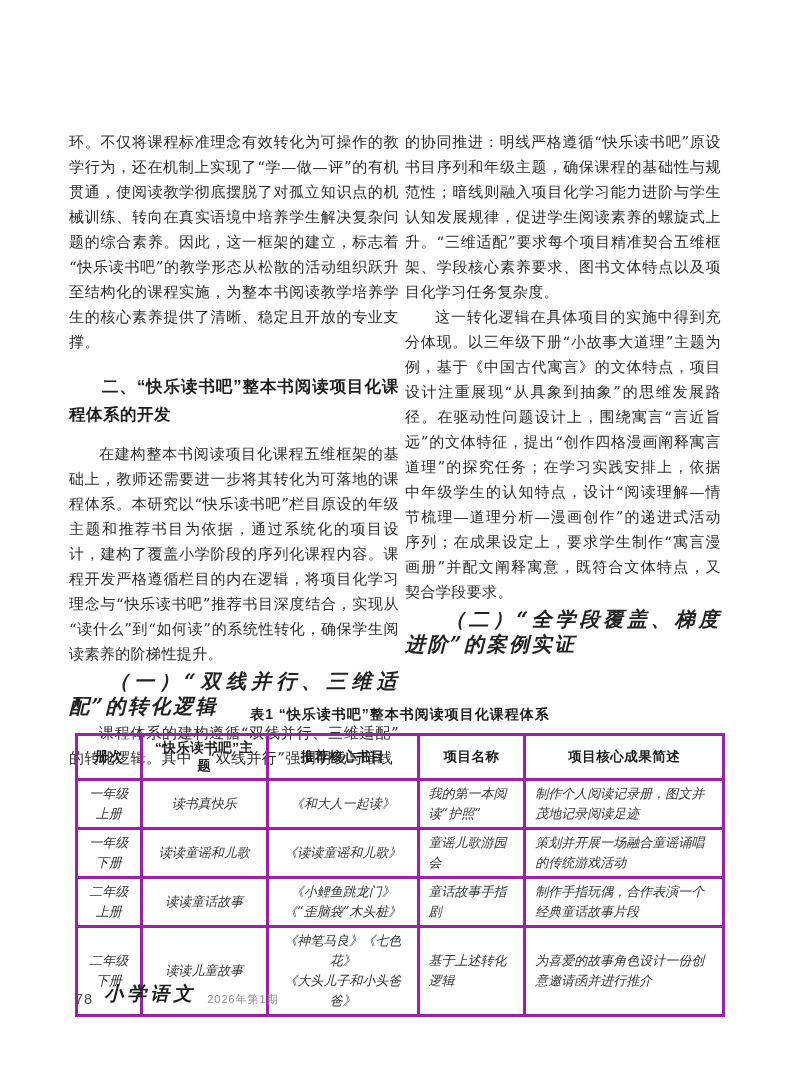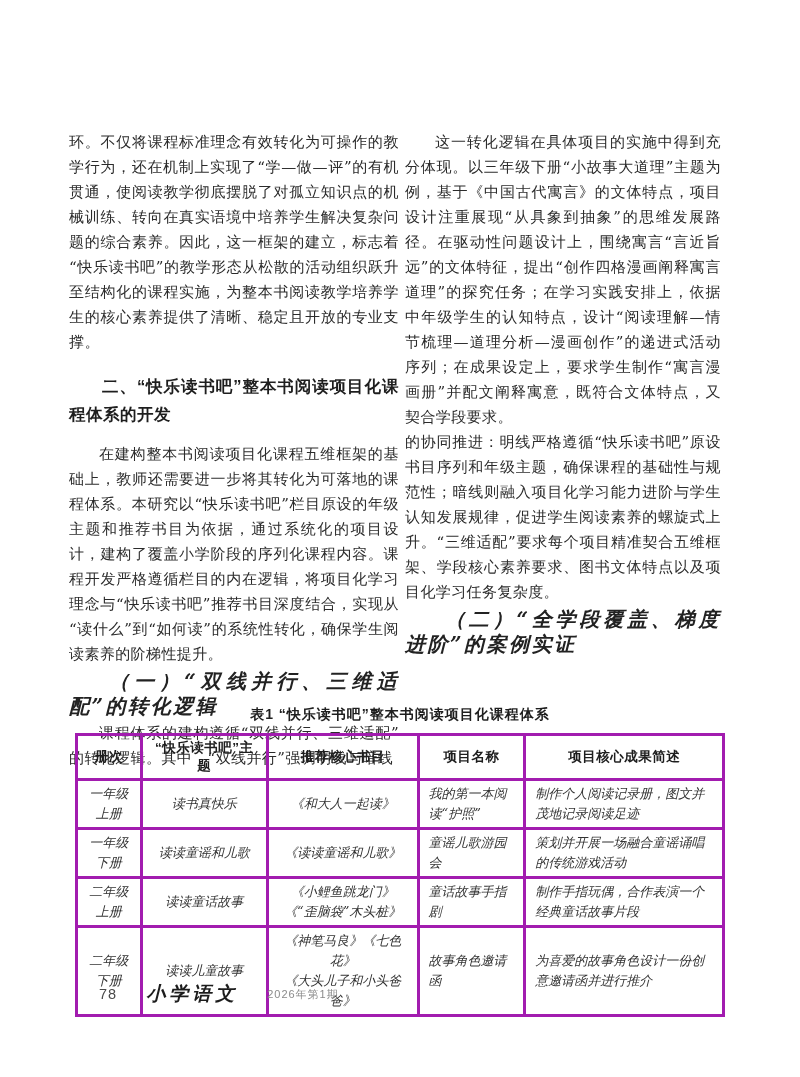--- a/index.html
+++ b/index.html
@@ -91,23 +91,22 @@
     height:43px;
   }
   .cell-c { text-align:center; }
   .cell-l { text-align:left; }
   .pre    { white-space:pre-line; }
   .course-table td.cell-l { padding:3px 9px; }
 
   
   .footer {
     position:absolute; left:75px; top:981px;
-    display:flex; align-items:center; gap:29px;
+    display:flex; align-items:flex-end; gap:11px;
     white-space:nowrap;
-    padding-left:24px;
   }
   .footer .page-num {
     font-family:"Liberation Sans", sans-serif;
     font-size:14.5px; color:#4a4a4a; letter-spacing:1px;
   }
   .footer .journal-name {
     font-family:"DejaVu Serif", serif;
     font-weight:700; font-style:italic;
     font-size:19px; color:#1c1c1c; letter-spacing:4px;
   }
@@ -123,22 +122,22 @@
 
   <div class="col col-left">
     <p class="body-text no-indent">环。不仅将课程标准理念有效转化为可操作的教学行为，还在机制上实现了“学—做—评”的有机贯通，使阅读教学彻底摆脱了对孤立知识点的机械训练、转向在真实语境中培养学生解决复杂问题的综合素养。因此，这一框架的建立，标志着“快乐读书吧”的教学形态从松散的活动组织跃升至结构化的课程实施，为整本书阅读教学培养学生的核心素养提供了清晰、稳定且开放的专业支撑。</p>
     <h2 class="section-heading">二、“快乐读书吧”整本书阅读项目化课程体系的开发</h2>
     <p class="body-text">在建构整本书阅读项目化课程五维框架的基础上，教师还需要进一步将其转化为可落地的课程体系。本研究以“快乐读书吧”栏目原设的年级主题和推荐书目为依据，通过系统化的项目设计，建构了覆盖小学阶段的序列化课程内容。课程开发严格遵循栏目的内在逻辑，将项目化学习理念与“快乐读书吧”推荐书目深度结合，实现从“读什么”到“如何读”的系统性转化，确保学生阅读素养的阶梯性提升。</p>
     <p class="sub-heading">（一）“双线并行、三维适配”的转化逻辑</p>
     <p class="body-text">课程体系的建构遵循“双线并行、三维适配”的转化逻辑。其中，“双线并行”强调明线与暗线</p>
   </div>
 
   <div class="col col-right">
+    <p class="body-text no-indent">的协同推进：明线严格遵循“快乐读书吧”原设书目序列和年级主题，确保课程的基础性与规范性；暗线则融入项目化学习能力进阶与学生认知发展规律，促进学生阅读素养的螺旋式上升。“三维适配”要求每个项目精准契合五维框架、学段核心素养要求、图书文体特点以及项目化学习任务复杂度。</p>
     <p class="body-text">这一转化逻辑在具体项目的实施中得到充分体现。以三年级下册“小故事大道理”主题为例，基于《中国古代寓言》的文体特点，项目设计注重展现“从具象到抽象”的思维发展路径。在驱动性问题设计上，围绕寓言“言近旨远”的文体特征，提出“创作四格漫画阐释寓言道理”的探究任务；在学习实践安排上，依据中年级学生的认知特点，设计“阅读理解—情节梳理—道理分析—漫画创作”的递进式活动序列；在成果设定上，要求学生制作“寓言漫画册”并配文阐释寓意，既符合文体特点，又契合学段要求。</p>
-    <p class="body-text no-indent">的协同推进：明线严格遵循“快乐读书吧”原设书目序列和年级主题，确保课程的基础性与规范性；暗线则融入项目化学习能力进阶与学生认知发展规律，促进学生阅读素养的螺旋式上升。“三维适配”要求每个项目精准契合五维框架、学段核心素养要求、图书文体特点以及项目化学习任务复杂度。</p>
     <p class="sub-heading">（二）“全学段覆盖、梯度进阶”的案例实证</p>
   </div>
 
   <div class="table-block">
     <div class="table-title">表1 “快乐读书吧”整本书阅读项目化课程体系</div>
     <table class="course-table">
       <colgroup>
         <col style="width:10%">
         <col style="width:19.5%">
         <col style="width:23.3%">
@@ -179,21 +178,21 @@
 《“歪脑袋”木头桩》</td>
           <td class="cell-l">童话故事手指剧</td>
           <td class="cell-l">制作手指玩偶，合作表演一个经典童话故事片段</td>
         </tr>
         <tr>
           <td class="cell-c pre">二年级
 下册</td>
           <td class="cell-c">读读儿童故事</td>
           <td class="cell-c pre">《神笔马良》《七色花》
 《大头儿子和小头爸爸》</td>
-          <td class="cell-l">故事角色邀请函</td>
+          <td class="cell-l">基于上述转化逻辑</td>
           <td class="cell-l">为喜爱的故事角色设计一份创意邀请函并进行推介</td>
         </tr>
       </tbody>
     </table>
   </div>
 
   <div class="footer">
     <span class="page-num">78</span>
     <span class="journal-name">小学语文</span>
     <span class="issue">2026年第1期</span>

